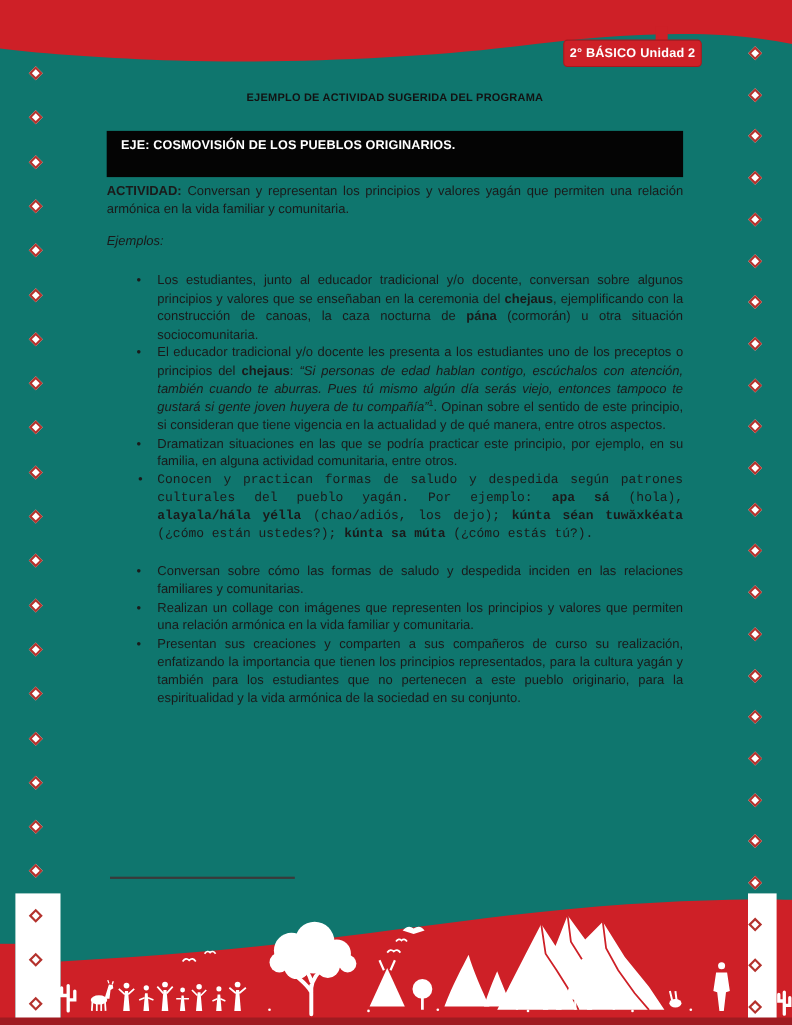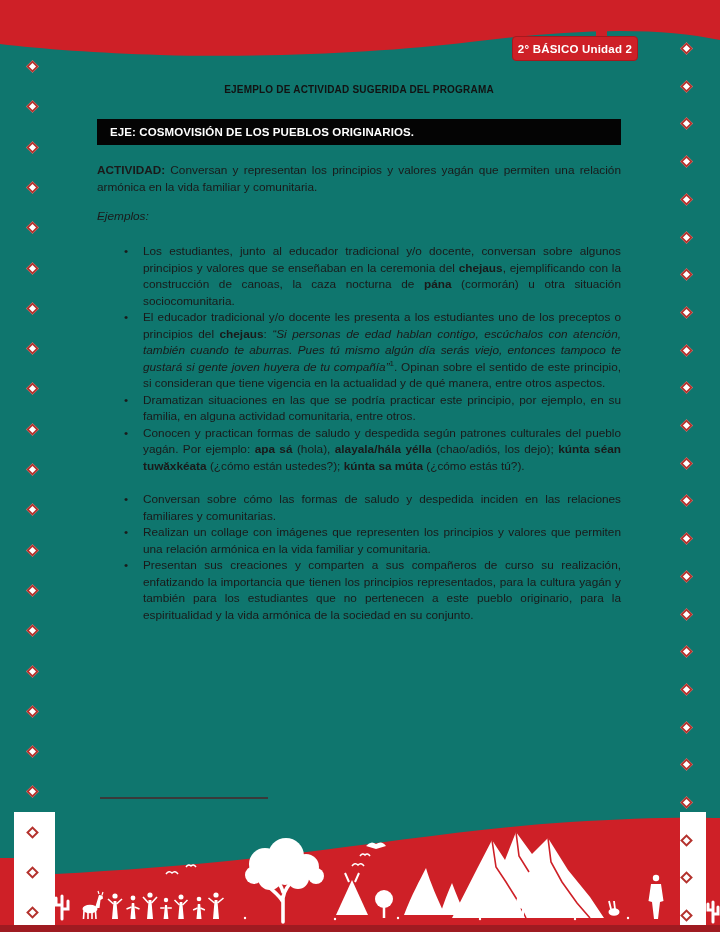--- a/index.html
+++ b/index.html
@@ -27,34 +27,34 @@
     border:2px solid #b4322d; background:#fff;
     transform:rotate(45deg); z-index:6;
   }
   
   .content { position:absolute; left:97px; top:84px; width:524px; z-index:4; }
   .page-title {
     margin:0; font-size:10px; font-weight:bold; text-align:center;
     color:#121212; letter-spacing:0.2px;
   }
   .eje-bar {
-    margin-top:24px; height:26px; box-sizing:border-box;
+    margin-top:24px; height:42px; box-sizing:border-box;
     background:#040404; color:#ffffff;
     padding:7px 13px; font-size:11.5px; font-weight:bold; letter-spacing:0.1px;
   }
-  .activity { margin-top:17px; font-size:11.8px; line-height:16.5px; text-align:justify; }
+  .activity { margin-top:4px; font-size:11.8px; line-height:16.5px; text-align:justify; }
   .activity .lbl { font-weight:bold; }
   .ejemplos-heading { margin-top:14px; font-size:11.8px;font-style:italic; }
   ul.bullets {
     margin:20px 0 0 0; padding:0; list-style:none;
     font-size:11.8px; line-height:16.5px;
   }
   ul.bullets li { position:relative; padding-left:46px; text-align:justify; }
   ul.bullets li::before { content:"\2022"; position:absolute; left:27px; }
-  ul.bullets li.gap-after { margin-bottom:17px; }
+  ul.bullets li.gap-after { margin-bottom:17px;font-family:Liberation Mono, monospace; }
   .b { font-weight:bold; }
   .i { font-style:italic; }
   sup { font-size:8px; line-height:0; }
   
   .footnote-rule {
     position:absolute; left:100px; top:797px; width:168px; height:2px;
     background:#3a3a3a; z-index:4;
   }
   
   .footer-art { position:absolute; left:0; bottom:0; z-index:5; }

